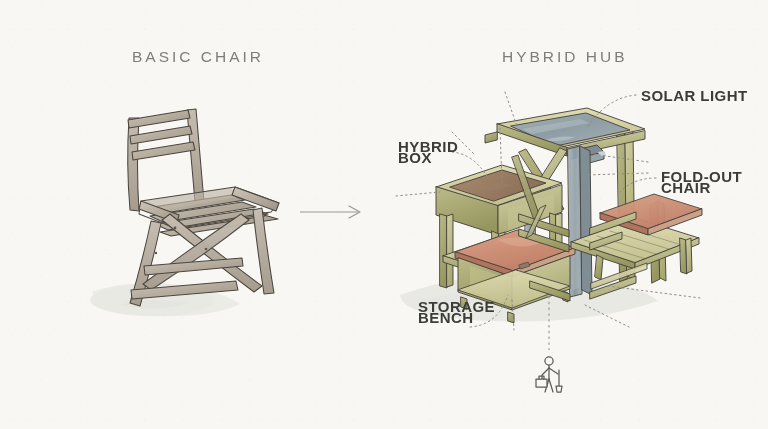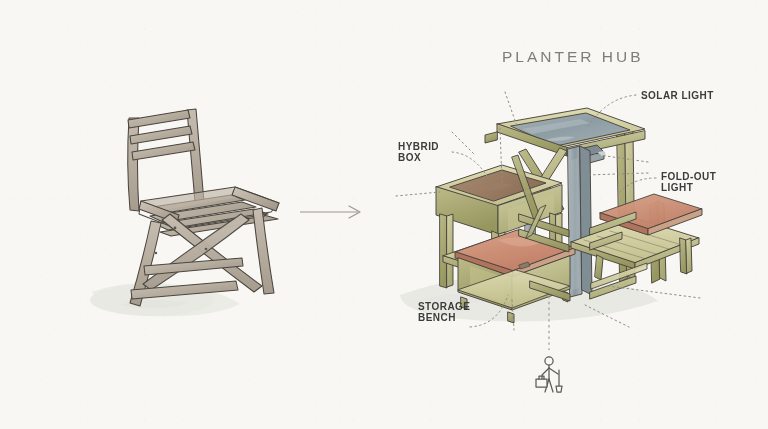--- a/index.html
+++ b/index.html
@@ -25,42 +25,43 @@
     letter-spacing:3.0px;
     color:#7e7e78;
     font-weight:400;
     white-space:nowrap;
   }
   #title-left{left:132px;top:48px;}
   #title-right{left:502px;top:48px;}
 
   .callout{
     position:absolute;
-    font-size:10px;
+    font-size:15px;
     letter-spacing:.45px;
     color:#3c3c3a;
     font-weight:700;
     line-height:11.4px;
     white-space:pre-line;
   }
   #cal-solar{left:641px;top:90px;}
   #cal-planter{left:398px;top:141px;}
   #cal-fold{left:661px;top:171px;}
   #cal-storage{left:418px;top:301px;}
 
   svg{position:absolute;left:0;top:0;overflow:visible;}
 </style>
 </head>
 <body>
 
 <div id="root">
 
   <div class="paper-tex"></div>
 
-  <div class="title" id="title-right">PLANTER HUB</div>
+  <div class="title" id="title-left">BASIC CHAIR</div>
+  <div class="title" id="title-right">HYBRID HUB</div>
 
   <svg width="768" height="429">
     <defs>
       <linearGradient id="woodA" x1="0" y1="0" x2="1" y2="1">
         <stop offset="0%" stop-color="#cdc5b8"></stop>
         <stop offset="55%" stop-color="#b3aa9c"></stop>
         <stop offset="100%" stop-color="#9d9486"></stop>
       </linearGradient>
       <linearGradient id="woodB" x1="0" y1="0" x2="0" y2="1">
         <stop offset="0%" stop-color="#c6bdb0"></stop>
@@ -337,17 +338,17 @@
 
       <path d="M559 370 l0 16"></path>
       <path d="M556 386 l6 0 l-1 6 l-4 0 z" fill="#f8f7f3"></path>
     </g>
   </svg>
 
   <div class="callout" id="cal-solar">SOLAR LIGHT</div>
   <div class="callout" id="cal-planter">HYBRID
 BOX</div>
   <div class="callout" id="cal-fold">FOLD-OUT
-LIGHT</div>
+CHAIR</div>
   <div class="callout" id="cal-storage">STORAGE
 BENCH</div>
 
 </div>
 
 </body></html>

